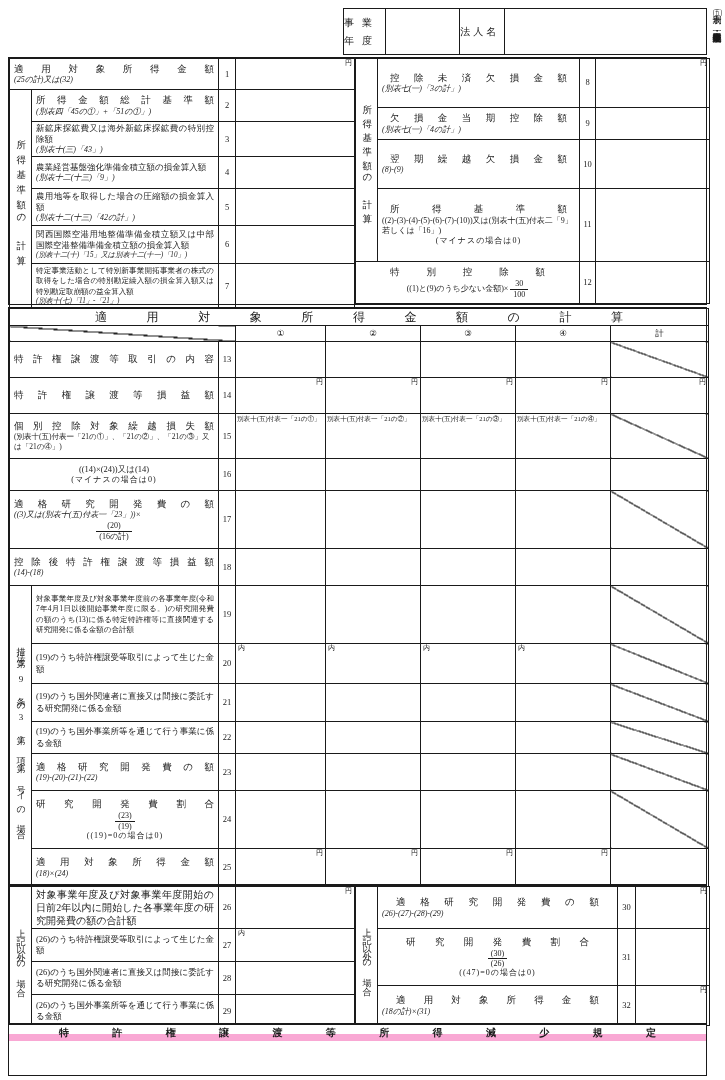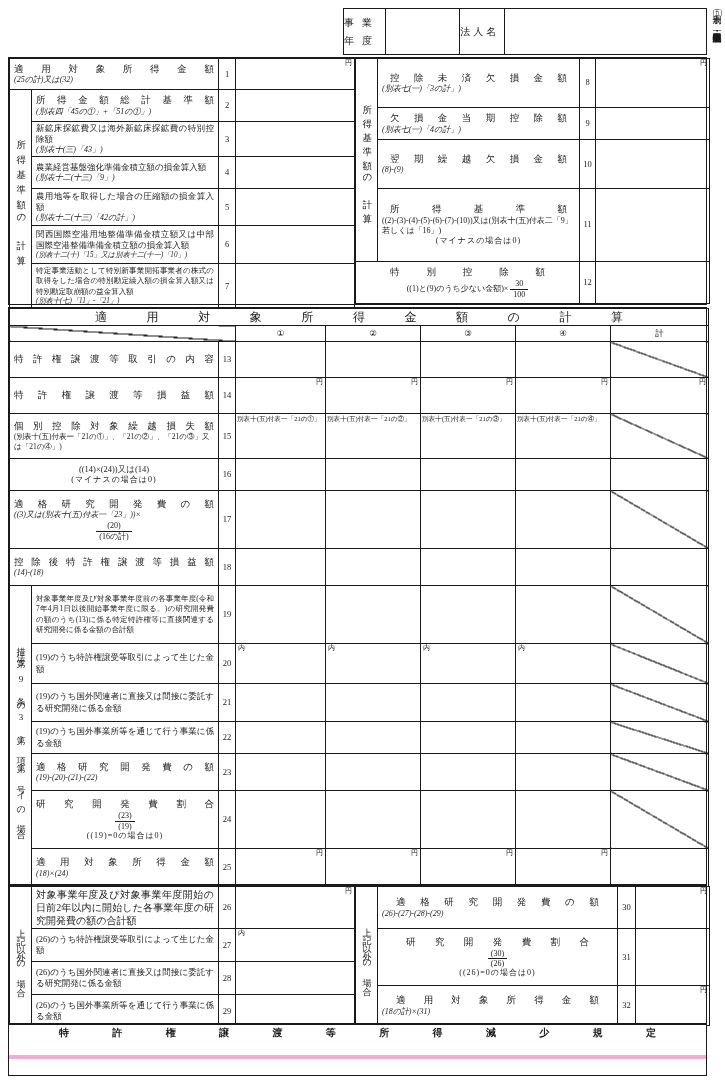--- a/index.html
+++ b/index.html
@@ -533,38 +533,38 @@
         </tr>
         <tr style="height:57px">
           <td class="desc">
             <span class="lbl jl" style="padding:0 24px">研究開発費割合</span>
             <div class="fline">
                   <span class="frac">
                     <span class="fn">(30)</span>
                     <span class="fd">(26)</span>
                   </span>
                 </div>
-            <span class="note">((26)=0の場合は0)</span>
+            <span class="note">((47)=0の場合は0)</span>
           </td>
           <td class="num-cell">31</td>
           <td class="val-cell"></td>
         </tr>
         <tr style="height:40px">
           <td class="desc">
             <span class="lbl jl" style="padding:0 14px">適用対象所得金額</span>
             <span class="sub">(18の計)×(31)</span>
           </td>
           <td class="num-cell">32</td>
           <td class="val-cell">
                 <span class="yen">円</span>
               </td>
         </tr>
       </tbody>
         </table>
     </div>
   </div>
 
   <div class="sect" style="left:8px;top:1024px;width:699px;height:52px">
-    <div class="ftr-spread" style="height:34px;border-bottom:4px solid #f9a8d4;line-height:16px">特許権譲渡等所得減少規定</div>
+    <div class="ftr-spread" style="height:16px;border-bottom:7px solid #f9a8d4;line-height:16px">特許権譲渡等所得減少規定</div>
     <div style="height:34px"></div>
   </div>
 
 </div>
 
 </body></html>

